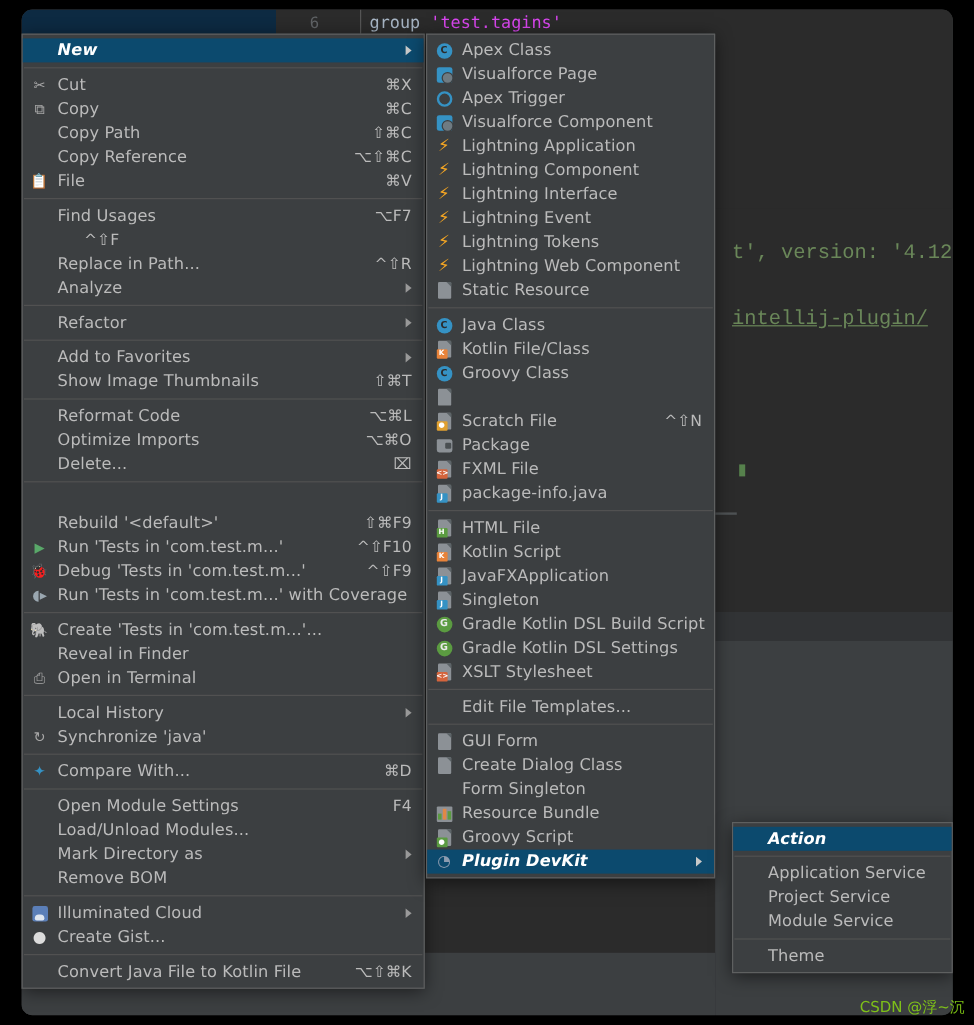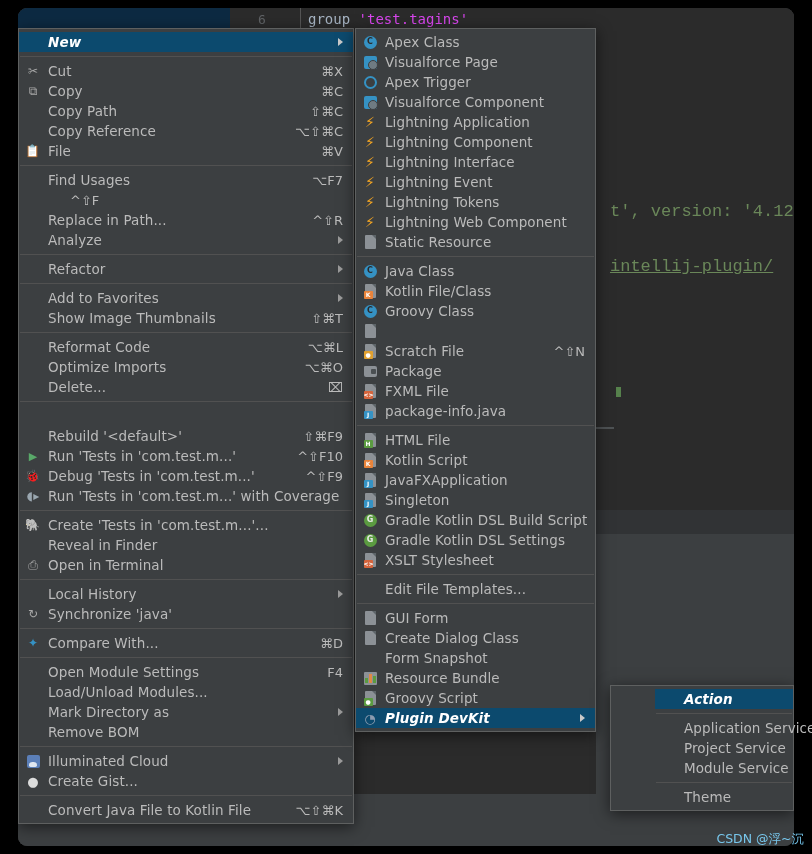--- a/index.html
+++ b/index.html
@@ -95,21 +95,21 @@
     border-top: 4px solid transparent;
     border-bottom: 4px solid transparent;
   }
   .mi.sel { background: #0c4a6e; color: #ffffff; font-weight: bold; font-style: italic; }
   .mi.sel .arrow { border-left-color: #c9c9c9; }
   .sep { height: 1px; background: #515151; margin: 4px 1px; }
 
   
   #menu-context { left: 18px; top: 28px; width: 336px; }
   #menu-new     { left: 355px; top: 28px; width: 241px; }
-  #menu-devkit  { left: 610px; top: 685px; width: 184px; padding-left: 44px; }
+  #menu-devkit  { left: 610px; top: 685px; width: 184px; }
   .circ-ico {
     width: 13px; height: 13px; border-radius: 50%;
     border: 2.5px solid #3592c4; background: transparent;
     display: flex; align-items: center; justify-content: center;
     font-size: 7px; color: #3592c4; font-weight: bold; line-height: 1;
   }
   .circ-fill {
     width: 13px; height: 13px; border-radius: 50%;
     background: #3592c4; color: #2b2b2b;
     display:flex; align-items:center; justify-content:center;
@@ -172,21 +172,21 @@
   .res-ico { width: 13px; height: 13px; background: #8c9196; border-radius: 1px;
              display:flex; align-items:flex-end; gap:1px; padding:2px 1px; }
   .res-ico i { display:block; width:3px; background:#e08845; }
   .res-ico i:nth-child(1){height:5px;background:#5b9b41;}
   .res-ico i:nth-child(2){height:9px;background:#e08845;}
   .res-ico i:nth-child(3){height:7px;background:#5b9b41;}
 
   
   .watermark {
     position: absolute; right: 8px; bottom: 6px;
-    color: #7dd3fc; font-size: 12.5px; opacity: .92;
+    color: #84cc16; font-size: 12.5px; opacity: .92;
     font-family: "DejaVu Sans","Liberation Sans",sans-serif;
   }
 </style>
 </head>
 <body>
 
 <div id="root">
 
   <div class="ide">
 
@@ -598,21 +598,21 @@
         <span class="lbl">GUI Form</span>
       </div>
       <div class="mi">
         <span class="ico">
           <span class="doc-ico"></span>
         </span>
         <span class="lbl">Create Dialog Class</span>
       </div>
       <div class="mi">
         <span class="ico"></span>
-        <span class="lbl">Form Snapshot</span>
+        <span class="lbl">Form Singleton</span>
       </div>
       <div class="mi">
         <span class="ico">
           <span class="res-ico">
             <i></i>
             <i></i>
             <i></i>
           </span>
         </span>
         <span class="lbl">Resource Bundle</span>

